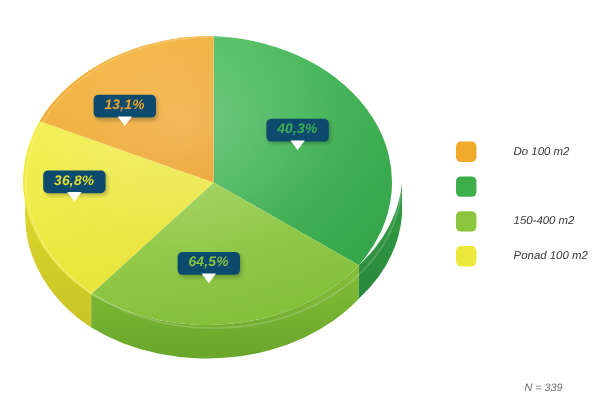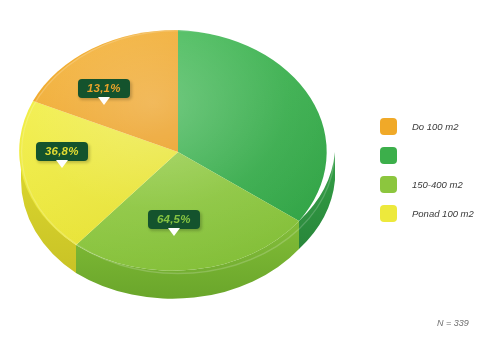--- a/index.html
+++ b/index.html
@@ -32,21 +32,21 @@
     height: 320px;
   }
   #pie-svg {
     position: absolute;
     left: 0; top: 0;
   }
 
   
   .callout {
     position: absolute;
-    background: #14532d;
+    background: #0c4a6e;
     border-radius: 4px;
     padding: 3px 9px 3px 9px;
     font-size: 11.5px;
     font-weight: bold;
     font-style: italic;
     letter-spacing: 0.2px;
     white-space: nowrap;
     box-shadow: 1.5px 2px 3px rgba(0,0,0,0.20);
     line-height: 13px;
   }
@@ -82,21 +82,21 @@
   .legend-swatch {
     position: absolute;
     left: 2px;
     top: 2px;
     width: 17px;
     height: 17px;
     border-radius: 4px;
   }
   .legend-label {
     position: absolute;
-    left: 34px;
+    left: 50px;
     top: 2px;
     font-size: 9.5px;
     font-style: italic;
     color: #3a3a3a;
     line-height: 17px;
     white-space: nowrap;
   }
 
   
   #n-note {
@@ -183,20 +183,21 @@
       <path d="M 178 152 L 33 101
                A 157 122 0 0 1 178 30 Z" fill="url(#gTopOrange)"></path>
 
       <ellipse cx="178" cy="152" rx="157" ry="122" fill="url(#gSheen)" clip-path="url(#clipTopEllipse)"></ellipse>
 
       <ellipse cx="178" cy="152" rx="156.5" ry="121.5" fill="none" stroke="#ffffff" stroke-opacity="0.18" stroke-width="1.4"></ellipse>
     </svg>
 
     <div class="callout" id="label-0">13,1%</div>
 
+    <div class="callout" id="label-1">40,3%</div>
 
     <div class="callout" id="label-2">64,5%</div>
 
     <div class="callout" id="label-3">36,8%</div>
   </div>
 
   <div id="legend">
 
     <div class="legend-row">
       <span class="legend-swatch" style="background:#F0A928;"></span>

